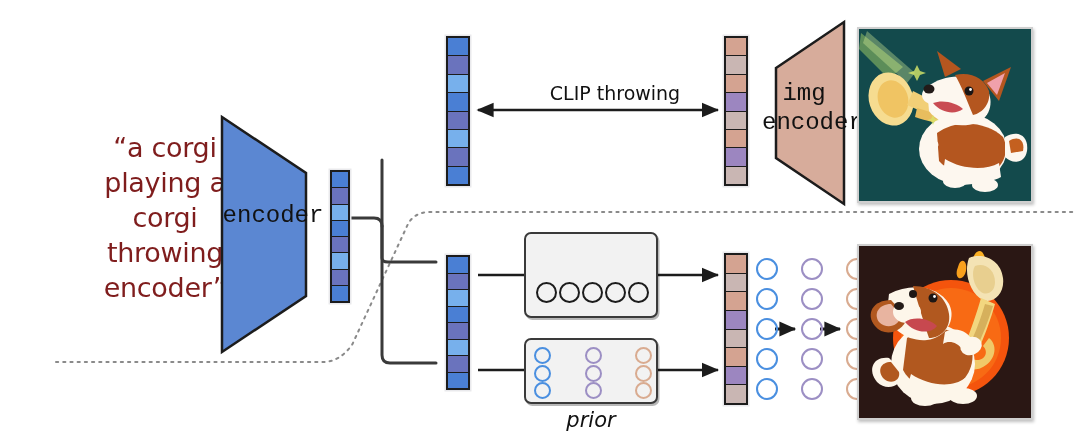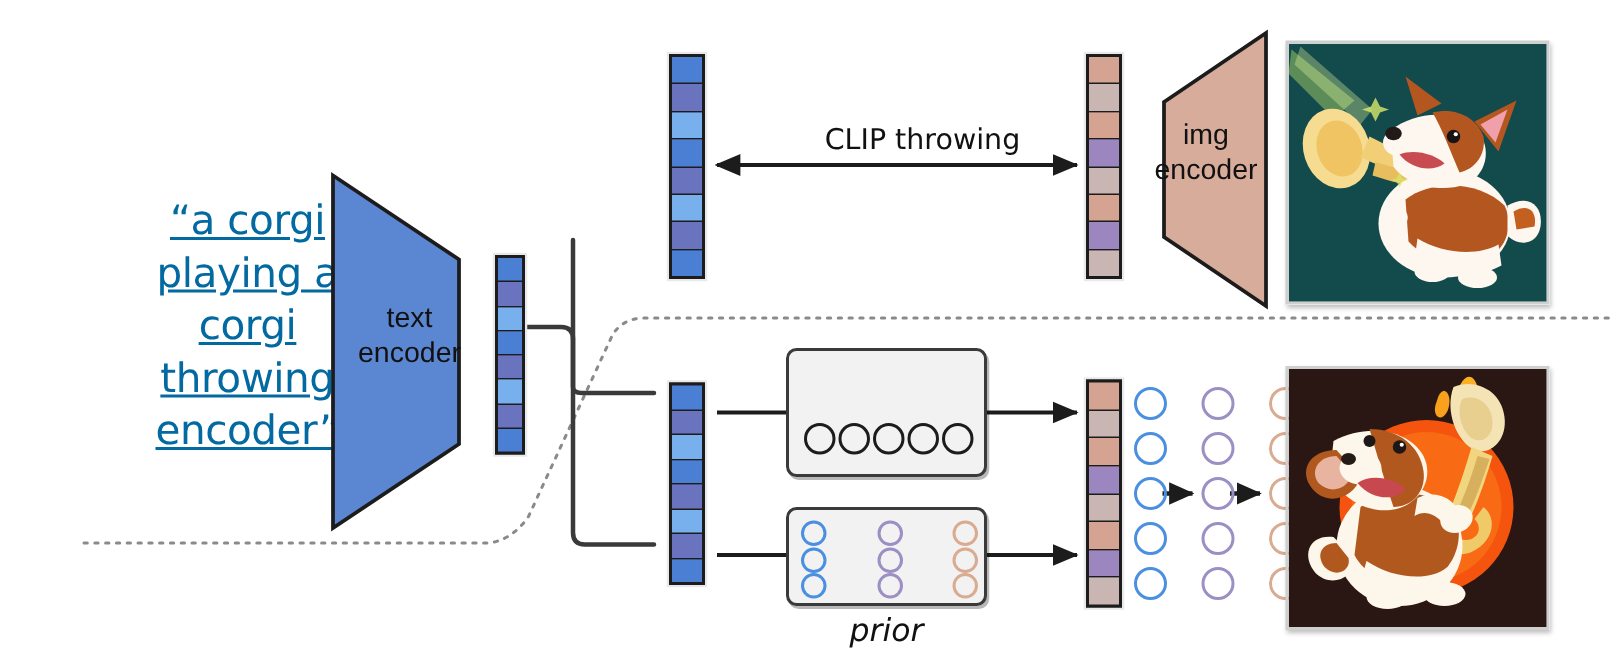--- a/index.html
+++ b/index.html
@@ -18,38 +18,37 @@
     overflow: hidden;
   }
   .abs { position: absolute; }
 
   
   #prompt-text {
     left: 60px;
     top: 130px;
     width: 210px;
     text-align: center;
-    color: #0369a1;
+    color: #7f1d1d;
     font-size: 27px;
     line-height: 1.30;
     font-family: "DejaVu Sans", sans-serif;
     letter-spacing: -0.3px;
-    text-decoration: underline;
   }
   #prompt-text div { white-space: nowrap; }
 
   
   .encoder-label {
     position: absolute;
     width: 100%;
     text-align: center;
     color: #111111;
-    font-size: 19px;
+    font-size: 24px;
     line-height: 1.22;
-    font-family: Liberation Sans, sans-serif;
+    font-family: Liberation Mono, monospace;
   }
   #text-encoder { left: 222px; top: 117px; width: 102px; height: 235px; }
   #text-encoder .poly-label { left: 0; top: 84px; }
   #img-encoder { left: 762px; top: 22px; width: 84px; height: 182px; }
   #img-encoder .poly-label { left: 0; top: 57px; }
 
   
   .vec {
     display: flex;
     flex-direction: column;
@@ -161,21 +160,20 @@
 
     <line x1="560" y1="370" x2="580" y2="370" stroke="#1c1c1c" stroke-width="3" marker-end="url(#arrowsmall)"></line>
     <line x1="604" y1="370" x2="624" y2="370" stroke="#1c1c1c" stroke-width="3" marker-end="url(#arrowsmall)"></line>
 
     <line x1="775" y1="329" x2="795" y2="329" stroke="#1c1c1c" stroke-width="3" marker-end="url(#arrowsmall)"></line>
     <line x1="820" y1="329" x2="840" y2="329" stroke="#1c1c1c" stroke-width="3" marker-end="url(#arrowsmall)"></line>
   </svg>
 
   <div class="abs" id="text-encoder">
     <div class="encoder-label poly-label">
-      <div>text</div>
       <div>encoder</div>
     </div>
   </div>
 
   <div class="abs" id="img-encoder">
     <div class="encoder-label poly-label">
       <div>img</div>
       <div>encoder</div>
     </div>
   </div>

